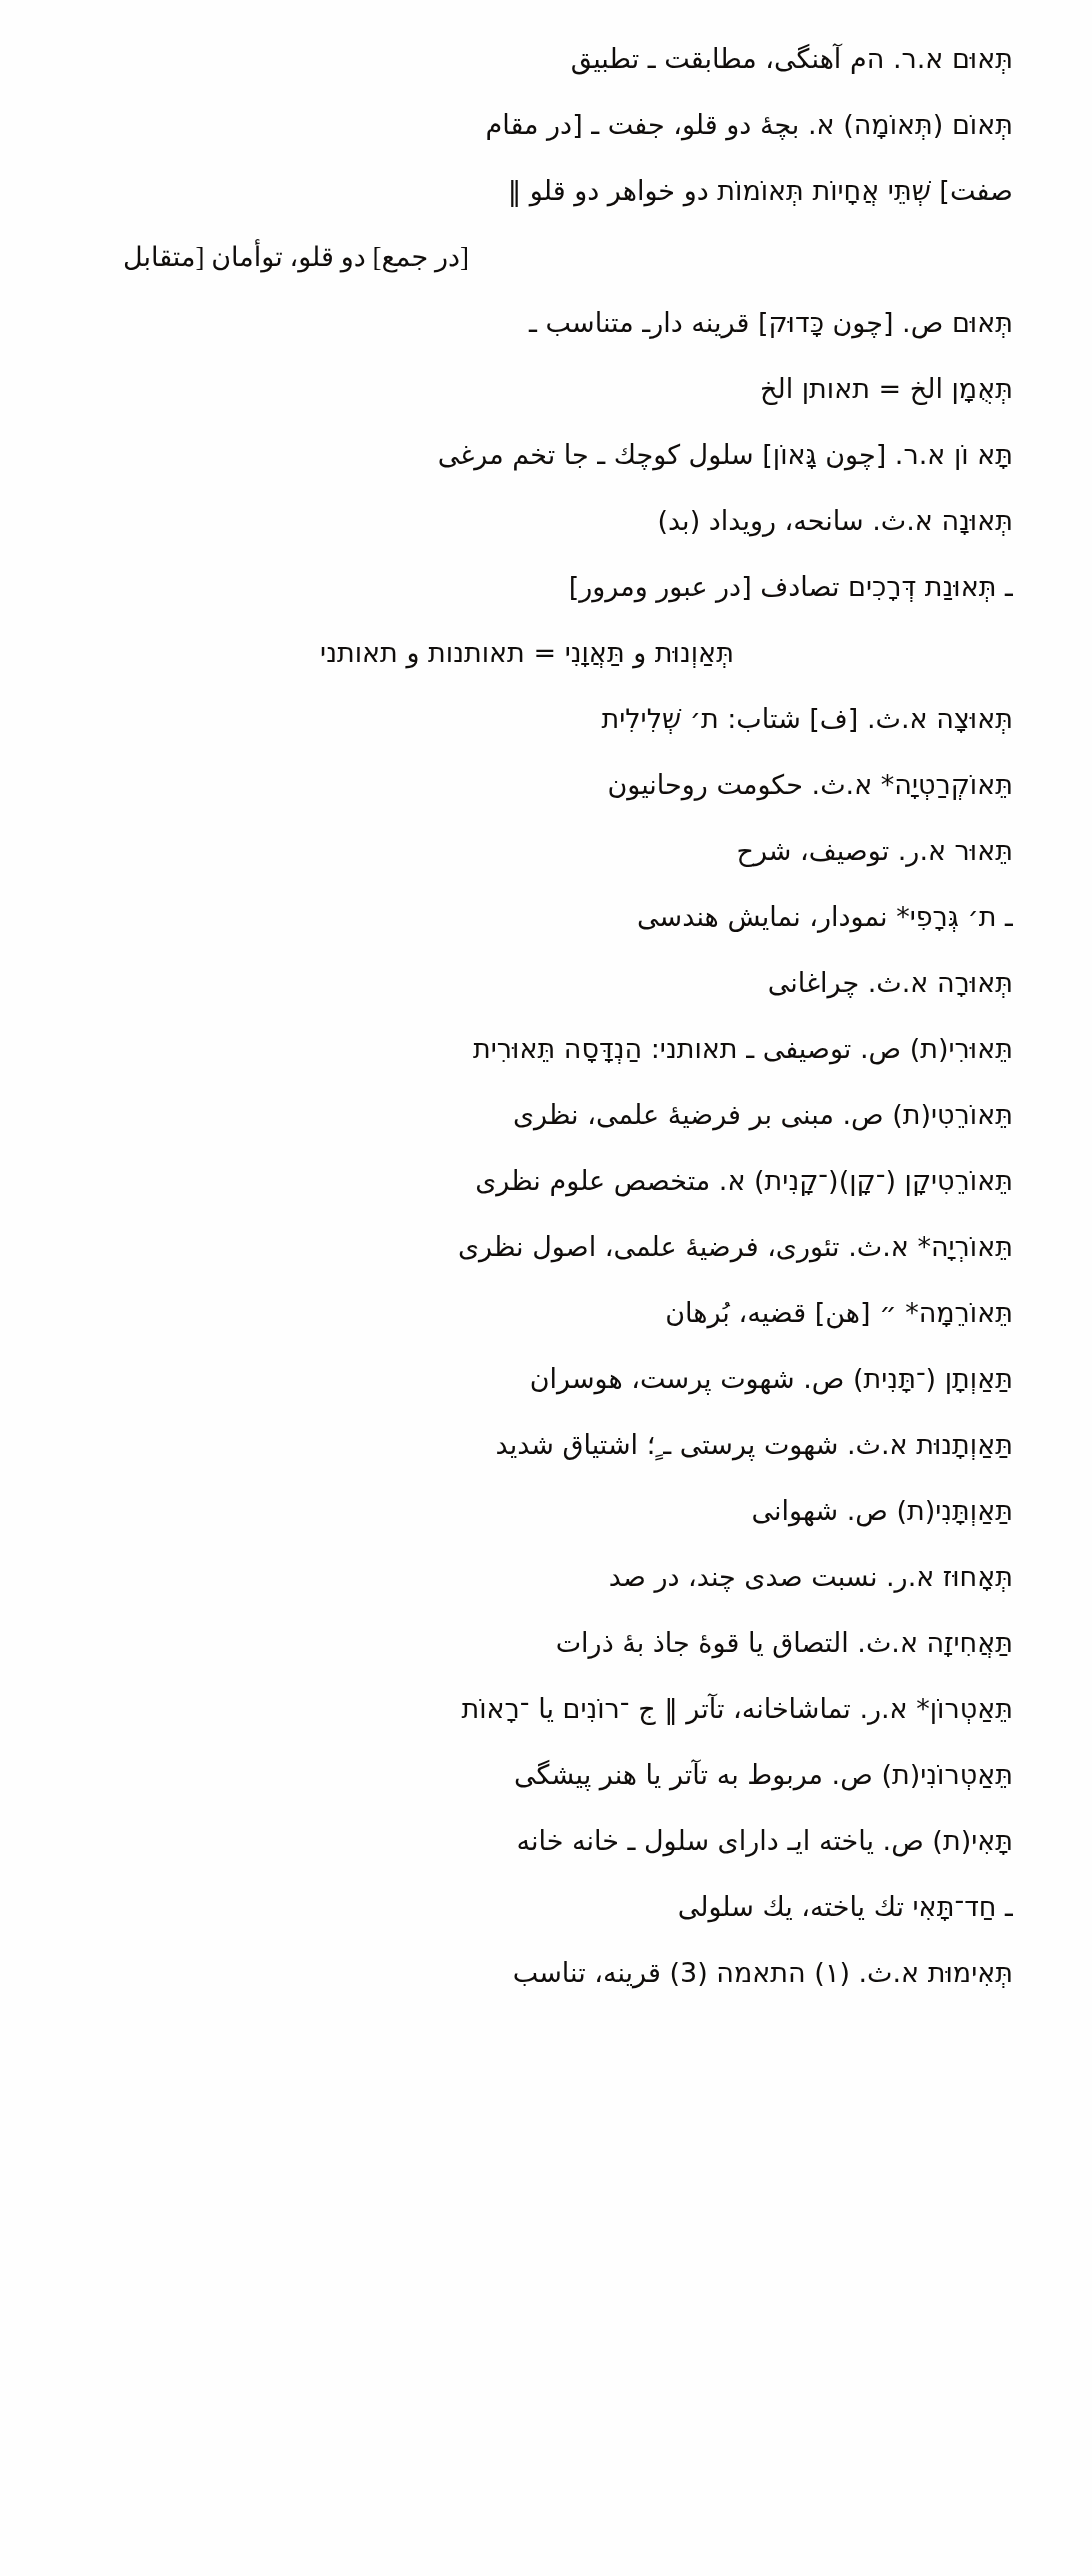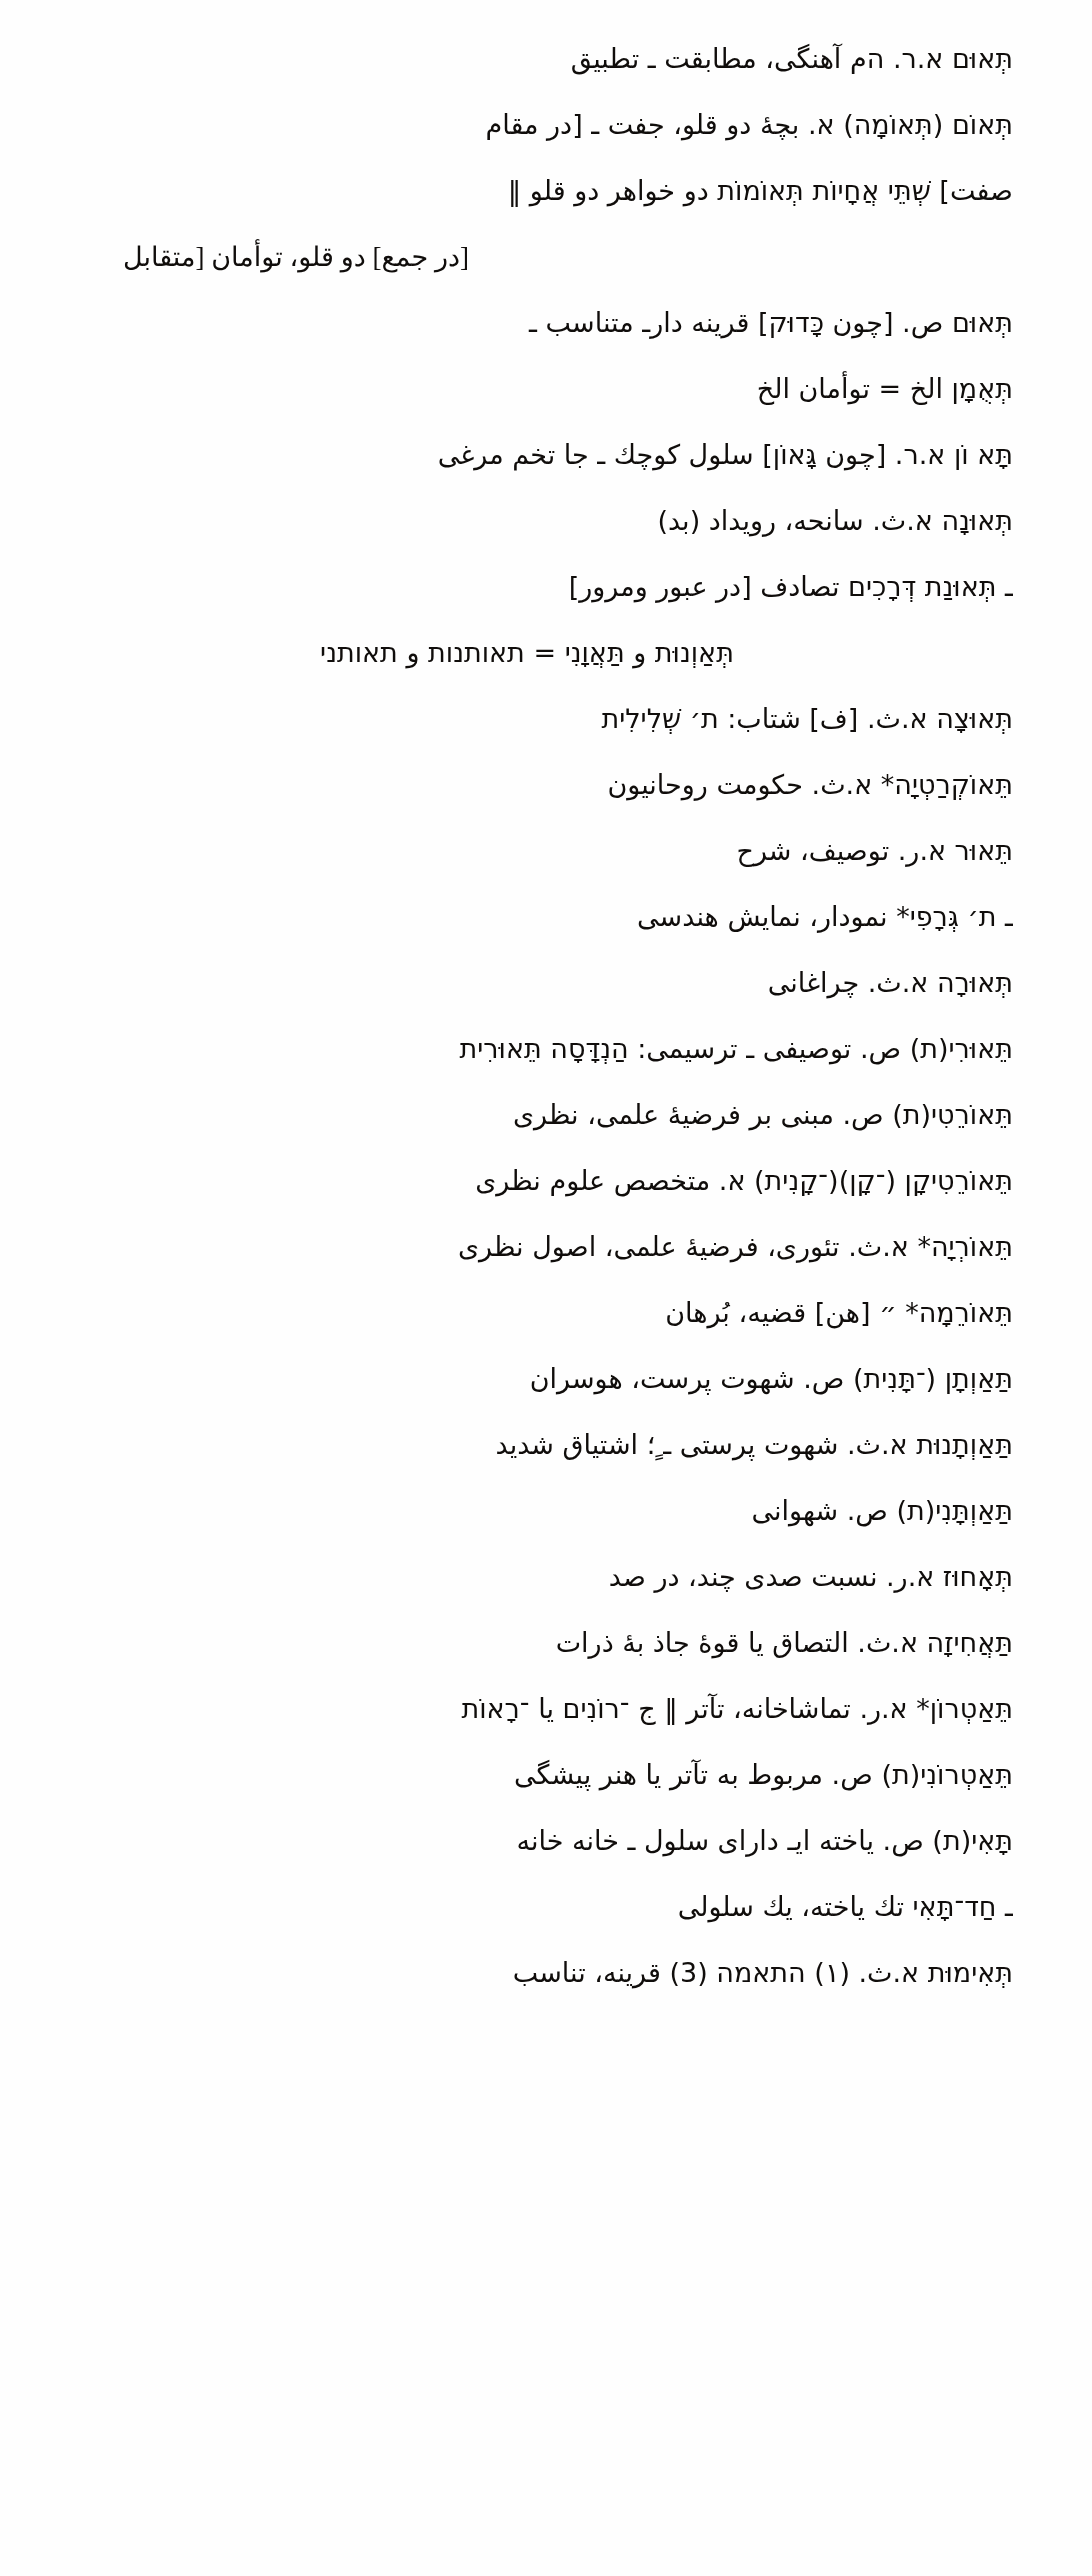--- a/index.html
+++ b/index.html
@@ -53,31 +53,31 @@
 </head>
 <body>
 
 <div class="page">
   <div class="entries">
     <div class="line">תְּאוּם א.ר.  הم آهنگی، مطابقت ـ تطبیق</div>
     <div class="line">תְּאוֹם (תְּאוֹמָה) א.  بچهٔ دو قلو، جفت ـ [در مقام</div>
     <div class="line">صفت]  שְׁתֵּי אֲחָיוֹת תְּאוֹמוֹת دو خواهر دو قلو ‖</div>
     <div class="line indent-left">[در جمع] دو قلو، توأمان            [متقابل</div>
     <div class="line">תְּאוּם ص.  [چون כָּדוּק] قرینه  دارـ متناسب ـ</div>
-    <div class="line">תְּאֻמָן الخ = توأمان الخ</div>
+    <div class="line">תְּאֻמָן الخ = תאותן الخ</div>
     <div class="line">תָּא וֹן א.ר.  [چون גָּאוֹן] سلول کوچك ـ جا تخم مرغی</div>
     <div class="line">תְּאוּנָה א.ث.  سانحه، رویداد (بد)</div>
     <div class="line">ـ תְּאוּנַת דְּרָכִים تصادف [در عبور ومرور]</div>
     <div class="line center">תְּאַוְנוּת و תַּאֲוָנִי = תאותנות و תאותני</div>
     <div class="line">תְּאוּצָה א.ث.  [ف]  شتاب:  ת׳ שְׁלִילִית</div>
     <div class="line">תֵּאוֹקְרַטְיָה* א.ث.  حکومت روحانیون</div>
     <div class="line">תֵּאוּר א.ر.  توصیف، شرح</div>
     <div class="line">ـ ת׳ גְּרָפִי* نمودار، نمایش هندسی</div>
     <div class="line">תְּאוּרָה א.ث.  چراغانی</div>
-    <div class="line">תֵּאוּרִי(ת) ص.  توصیفی ـ ترسیمی:  הַנְדָּסָה תֵּאוּרִית</div>
+    <div class="line">תֵּאוּרִי(ת) ص.  توصیفی ـ תאותני:  הַנְדָּסָה תֵּאוּרִית</div>
     <div class="line">תֵּאוֹרֵטִי(ת) ص.  مبنی بر فرضیهٔ علمی، نظری</div>
     <div class="line">תֵּאוֹרֵטִיקָן (־קָן)(־קָנִית) א.  متخصص علوم نظری</div>
     <div class="line">תֵּאוֹרְיָה* א.ث.  تئوری، فرضیهٔ علمی، اصول نظری</div>
     <div class="line">תֵּאוֹרֵמָה* ״  [هن] قضیه، بُرهان</div>
     <div class="line">תַּאַוְתָן (־תָּנִית) ص.  شهوت پرست، هوسران</div>
     <div class="line">תַּאַוְתָנוּת א.ث.  شهوت پرستی ـ  ٍ؛ اشتیاق شدید</div>
     <div class="line">תַּאַוְתָּנִי(ת) ص.  شهوانی</div>
     <div class="line">תְּאָחוּז א.ر.  نسبت صدی چند، در صد</div>
     <div class="line">תַּאֲחִיזָה א.ث.  التصاق یا قوهٔ جاذ بهٔ ذرات</div>
     <div class="line">תֵּאַטְרוֹן* א.ر.  تماشاخانه، تآتر ‖ ج ־רוֹנִים یا ־רָאוֹת</div>

